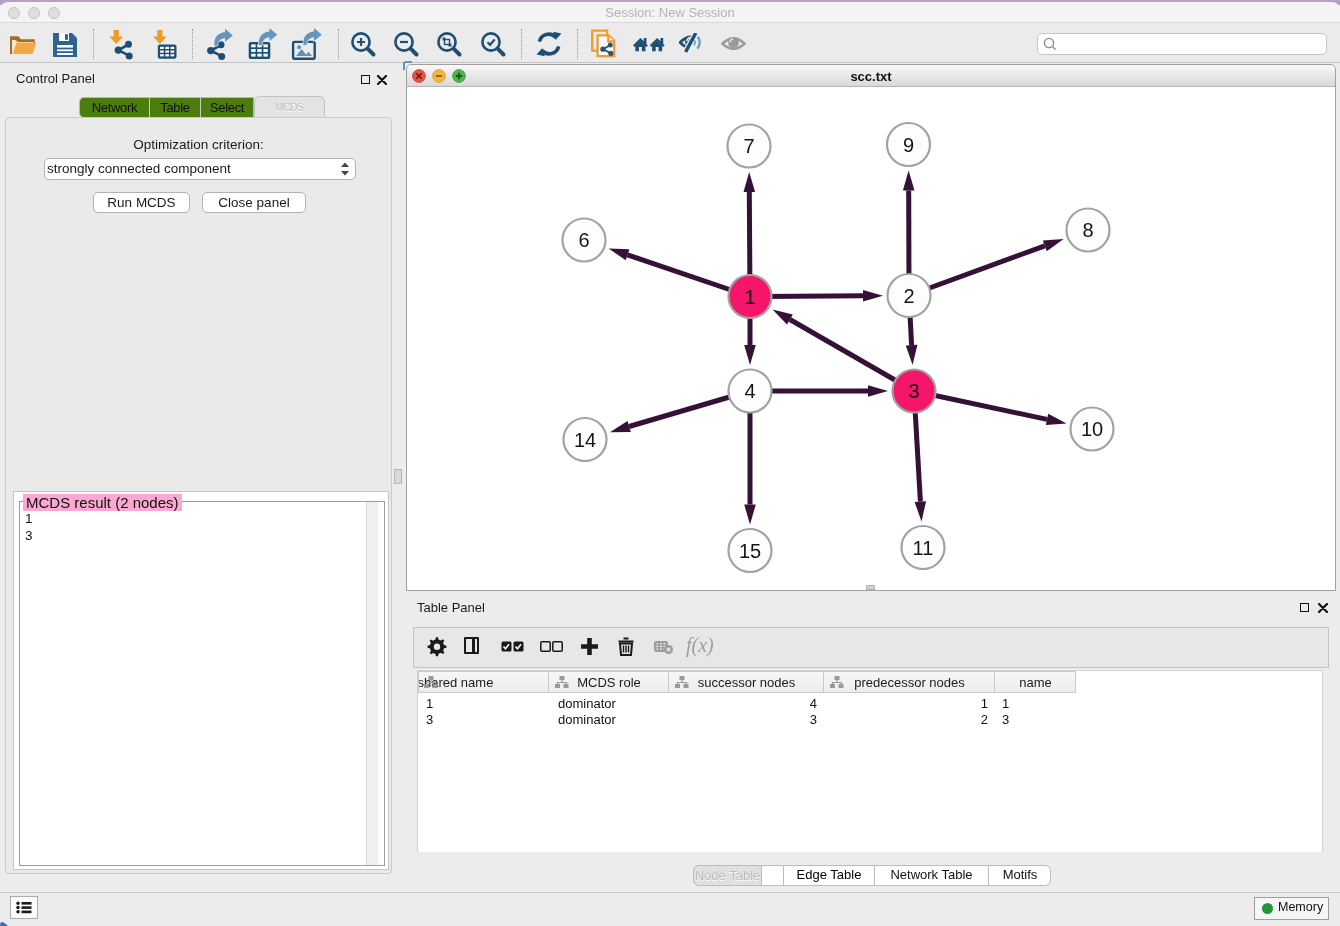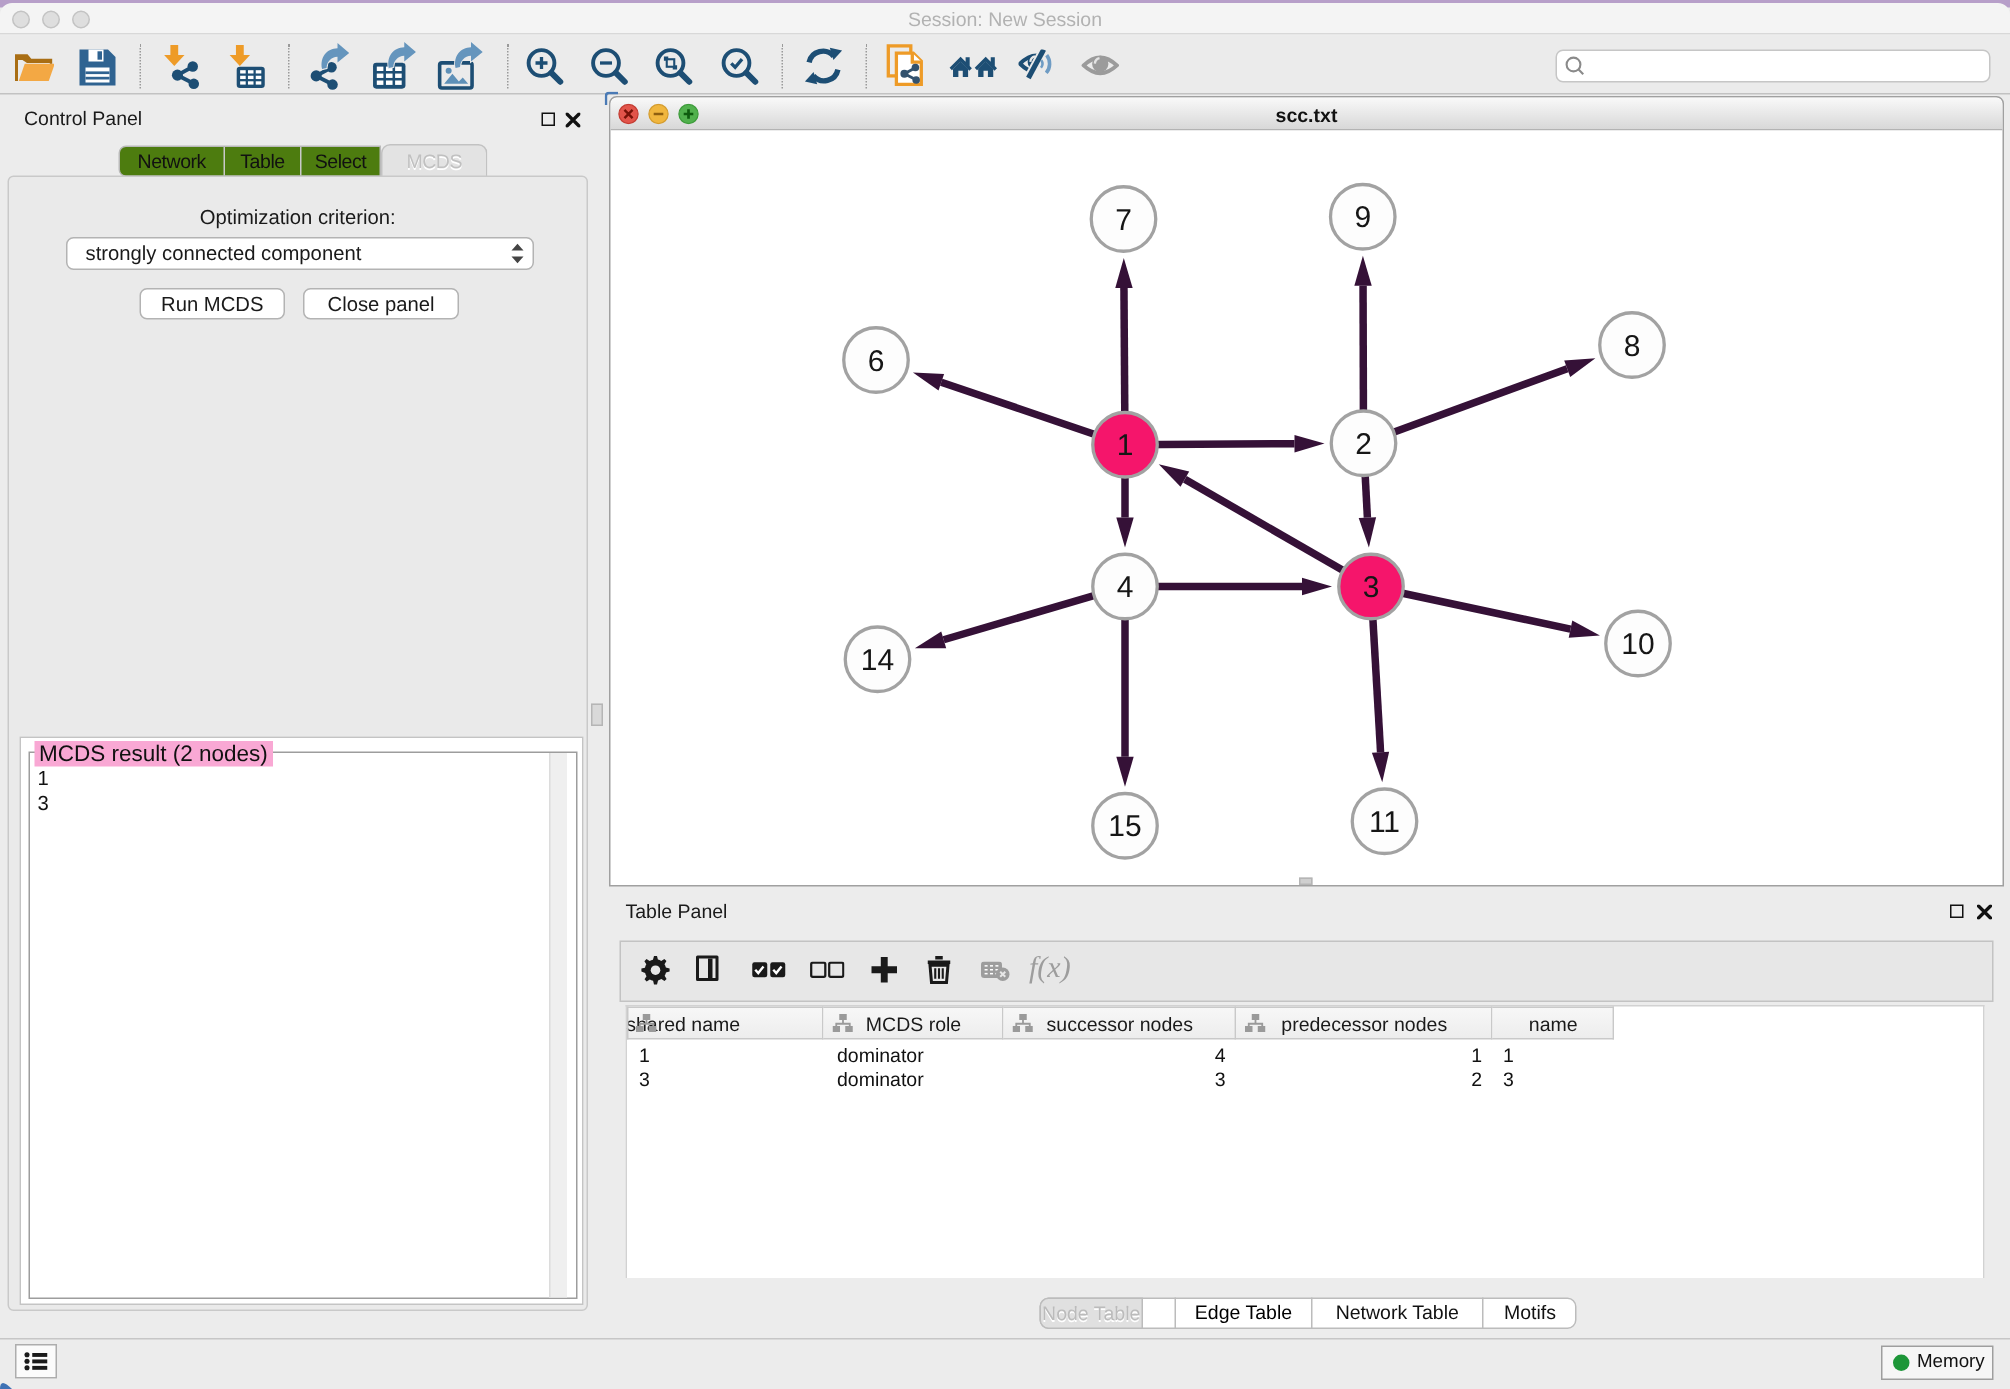--- a/index.html
+++ b/index.html
@@ -169,29 +169,29 @@
 <div class="abs" style="left:1037px;top:33px;width:290px;height:22px;background:#fff;border:1px solid #c6c6c6;border-radius:5px"></div>
 <svg class="abs" style="left:1042px;top:36px" width="16" height="16">
     <circle cx="7" cy="7" r="4.6" fill="none" stroke="#8a8a8a" stroke-width="1.4"></circle>
     <line x1="10.4" y1="10.4" x2="13.5" y2="13.5" stroke="#8a8a8a" stroke-width="1.4"></line>
   </svg>
 <div class="abs" style="left:16px;top:71px;font-size:13px;color:#1a1a1a">Control Panel</div>
 <div style="position:absolute;left:361px;top:75px;width:9px;height:9px;border:1.6px solid #111"></div>
 <svg style="position:absolute;left:377px;top:75px" width="10" height="10">
     <path d="M1 1 L9 9 M9 1 L1 9" stroke="#111" stroke-width="2.2" stroke-linecap="round"></path>
   </svg>
-<div class="abs" style="left:254px;top:96px;width:71px;height:22px;background:#e3e3e3;border:1px solid #c2c2c2;border-bottom:none;border-radius:6px 6px 0 0;text-align:center;font-size:13px;line-height:21px;color:#c0c0c0;text-shadow:0 1px 0 #fff;letter-spacing:-0.3px">MCDS</div>
+<div class="abs" style="left:254px;top:96px;width:71px;height:22px;background:#e3e3e3;border:1px solid #c2c2c2;border-bottom:none;border-radius:6px 6px 0 0;text-align:center;font-size:10px;line-height:21px;color:#c0c0c0;text-shadow:0 1px 0 #fff;letter-spacing:-0.3px">MCDS</div>
 <div class="abs" style="left:79px;top:97px;width:175px;height:21px;background:#4d7c0f;border:1px solid #b9b9b9;border-radius:5px 0 0 5px;display:flex;font-size:13px;line-height:19px;color:#111;letter-spacing:-0.3px">
     <div style="width:70px;text-align:center;border-right:1px solid #c9c9c9">Network</div>
     <div style="width:51px;text-align:center;border-right:1px solid #c9c9c9">Table</div>
     <div style="flex:1;text-align:center">Select</div>
   </div>
 <div class="abs" style="left:5px;top:117px;width:387px;height:757px;background:#eaeaea;border:1px solid #c9c9c9;border-radius:4px"></div>
 <div class="abs" style="left:5px;top:137px;width:387px;text-align:center;font-size:13.5px;color:#1a1a1a">Optimization criterion:</div>
-<div class="abs" style="left:44px;top:158px;width:312px;height:22px;background:#fff;border:1px solid #b3b3b3;border-radius:5px;font-size:13.5px;line-height:20px;color:#1a1a1a;padding-left:12px">strongly connected component</div>
+<div class="abs" style="left:44px;top:158px;width:312px;height:22px;background:#fff;border:1px solid #b3b3b3;border-radius:5px;font-size:13.5px;line-height:20px;color:#1a1a1a;padding-left:2px">strongly connected component</div>
 <svg class="abs" style="left:338px;top:161px" width="14" height="16">
     <path d="M3 6 L7 1.5 L11 6z" fill="#444"></path>
     <path d="M3 10 L7 14.5 L11 10z" fill="#444"></path>
   </svg>
 <div class="abs" style="left:93px;top:192px;width:97px;height:21px;background:#fff;border:1px solid #b3b3b3;border-radius:5px;text-align:center;font-size:13.5px;line-height:19px;color:#1a1a1a">Run MCDS</div>
 <div class="abs" style="left:202px;top:192px;width:104px;height:21px;background:#fff;border:1px solid #b3b3b3;border-radius:5px;text-align:center;font-size:13.5px;line-height:19px;color:#1a1a1a">Close panel</div>
 <div class="abs" style="left:13px;top:491px;width:376px;height:379px;background:#fff;border:1px solid #c4c4c4"></div>
 <div class="abs" style="left:19px;top:501px;width:366px;height:365px;border:1px solid #9d9d9d"></div>
 <div class="abs" style="left:23px;top:494px;background:#f9a8d4;padding:0 3px;font-size:15px;color:#111">MCDS result (2 nodes)</div>
 <div class="abs" style="left:25px;top:511px;font-size:13.5px;color:#111;line-height:16.5px">1<br>3</div>

